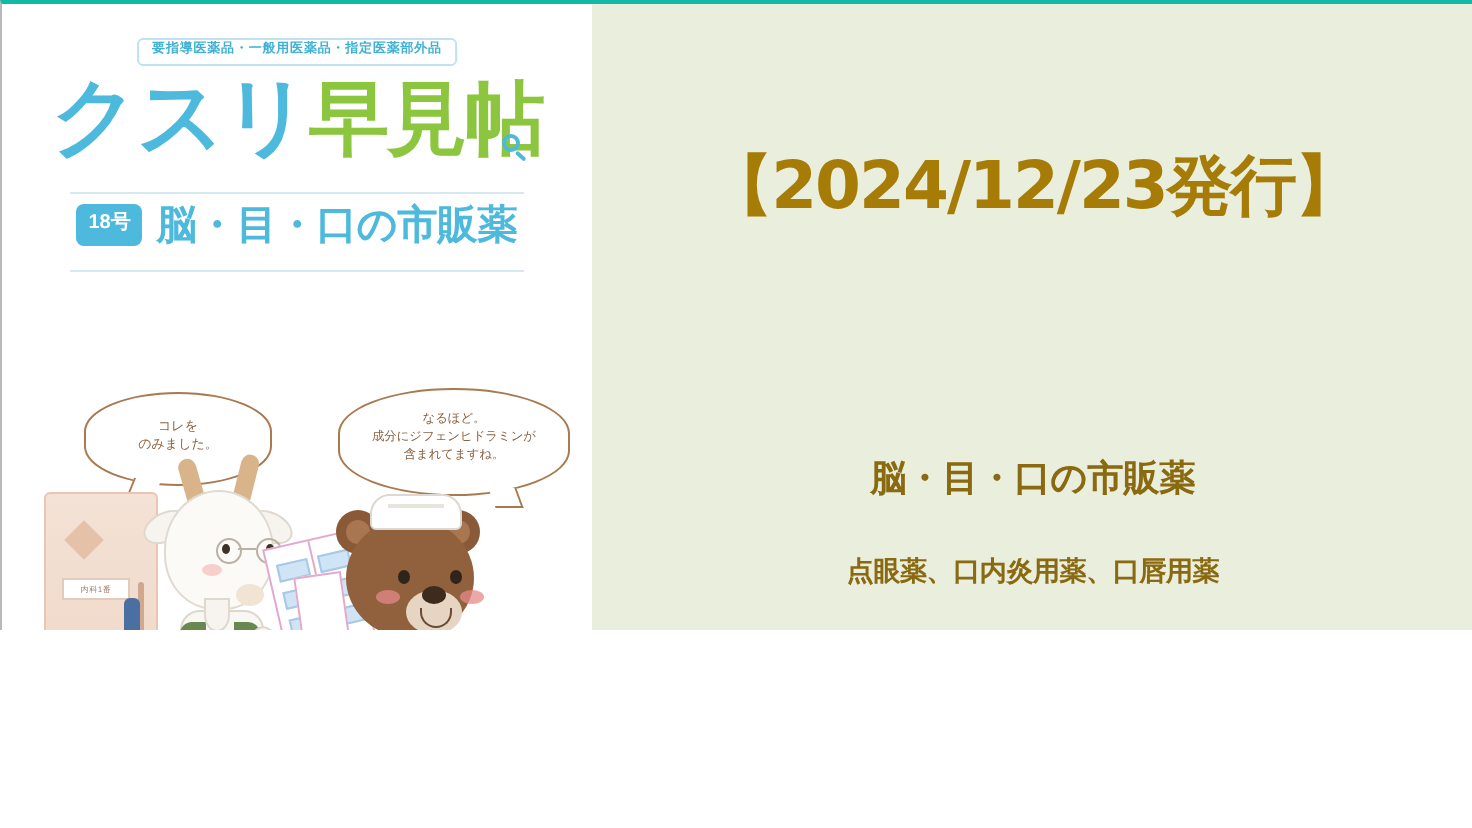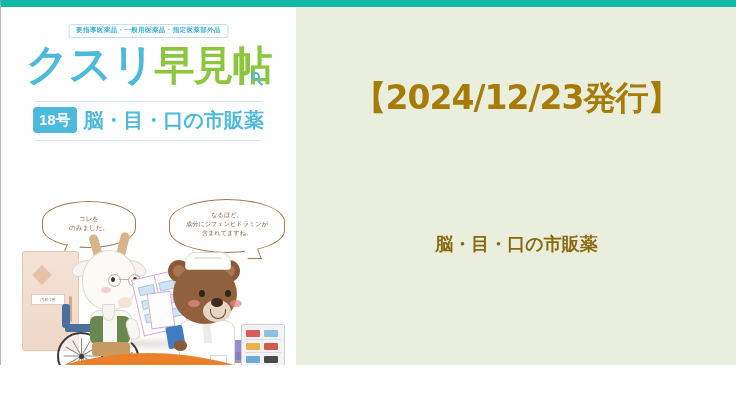--- a/index.html
+++ b/index.html
@@ -8,25 +8,25 @@
     padding: 0;
     background: #ffffff;
   }
   body {
     font-family: "Liberation Sans", "DejaVu Sans", sans-serif;
   }
 
   .screen {
     position: relative;
     width: 736px;
-    height: 365px;
+    height: 315px;
     overflow: hidden;
     background: #a3a3a3;
     box-sizing: border-box;
-    border-top: 7px solid #14b8a6;
+    border-top: 2px solid #14b8a6;
     border-left: 1px solid #b9b9b9;
   }
 
   
   .cover-pane {
     position: absolute;
     left: 0; top: 0;
     width: 295px;
     height: 414px;
     background: #ffffff;
@@ -122,21 +122,21 @@
     top: 94px;
     left: 0; right: 0;
     text-align: center;
     white-space: nowrap;
     line-height: 1;
   }
   .issue-badge {
     display: inline-block;
     background: #4cb9dd;
     color: #ffffff;
-    font-size: 15px;
+    font-size: 10px;
     font-weight: bold;
     border-radius: 4px;
     padding: 5px 6px 6px 6px;
     vertical-align: middle;
     letter-spacing: 0;
   }
   .issue-text {
     display: inline-block;
     vertical-align: middle;
     font-size: 20px;
@@ -608,17 +608,18 @@
   </div>
 
   <div class="info-pane">
 
     <div class="info-date">【2024/12/23発行】</div>
 
 
     <div class="info-sub">脳・目・口の市販薬</div>
 
     <div class="info-list">
+      <div>点眼薬、口内炎用薬、口唇用薬</div>
     </div>
 
   </div>
 
 </div>
 
 </body></html>

